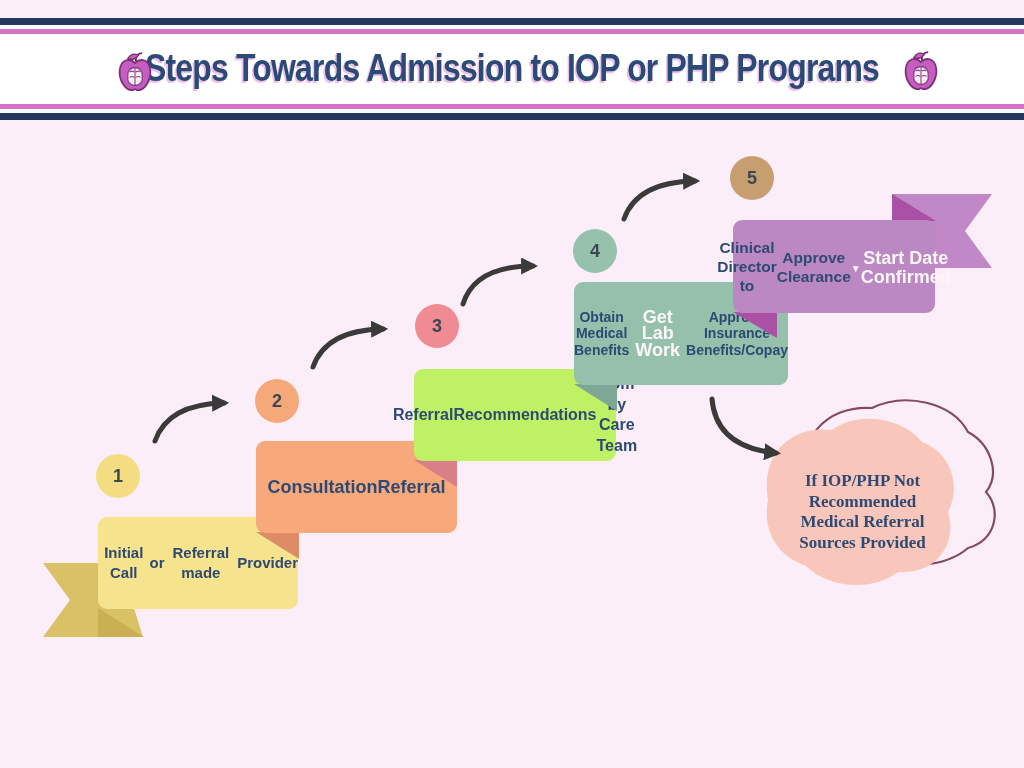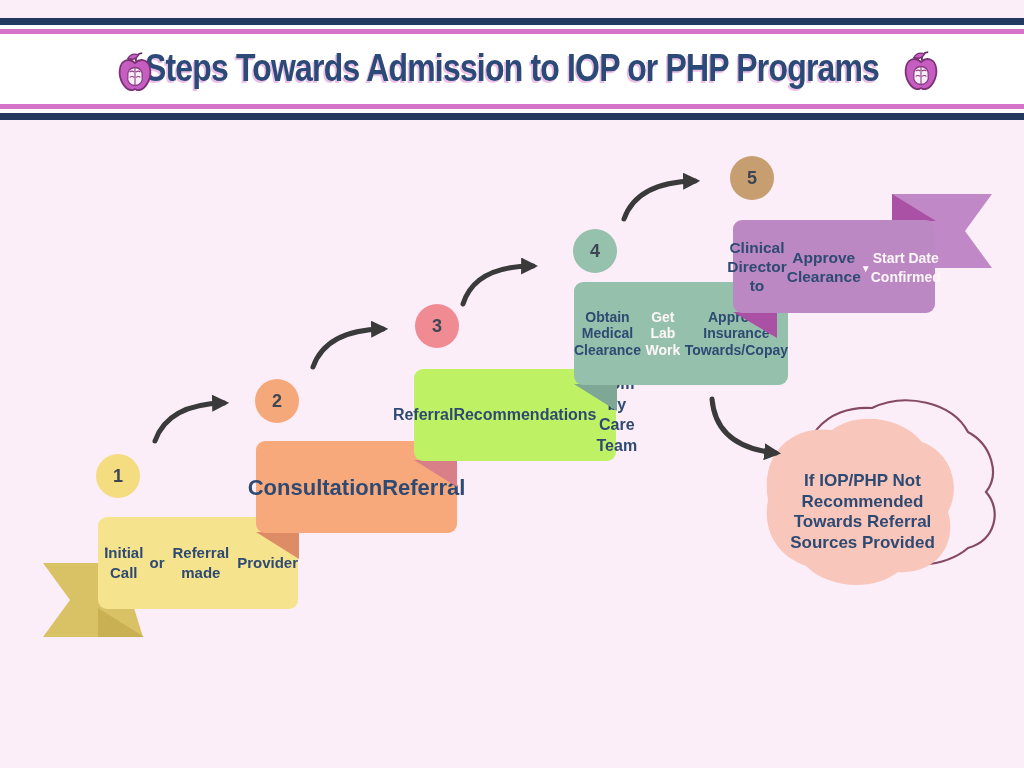--- a/index.html
+++ b/index.html
@@ -19,28 +19,28 @@
   .apple{position:absolute;width:36px;height:44px;}
   .apple.left{left:117px;top:32px;}
   .apple.right{left:903px;top:31px;}
 
   
   .box{position:absolute;border-radius:9px;display:flex;flex-direction:row;
        align-items:center;justify-content:center;text-align:center;
        color:#2e4a73;font-weight:700;}
   .box .ln{display:block;}
   .box1{left:98px;top:517px;width:200px;height:92px;background:#f6e38d;font-size:15px;line-height:20px;}
-  .box2{left:256px;top:441px;width:201px;height:92px;background:#f7a97c;font-size:22px;line-height:31px;}
+  .box2{left:256px;top:441px;width:201px;height:92px;background:#f7a97c;font-size:18px;line-height:31px;}
   .box3{left:414px;top:369px;width:202px;height:92px;background:#bef264;font-size:16px;line-height:20.5px;}
   .box4{left:574px;top:282px;width:214px;height:103px;background:#95c0ac;font-size:14px;line-height:16.5px;}
   .box5{left:733px;top:220px;width:202px;height:93px;background:#bc88c3;font-size:15.5px;line-height:19px;}
   .grp{margin:3px 0;}
   .white-line{color:#fdf6f8;}
-  .box4 .white-line{font-size:14px;}
-  .box5 .confirm{font-size:14px;margin-top:2px;}
+  .box4 .white-line{font-size:18px;}
+  .box5 .confirm{font-size:18px;margin-top:2px;}
   .box5 .tri{color:#fdf6f8;font-size:10px;line-height:11px;margin-top:3px;}
   .stray-dot{position:absolute;left:6px;top:18px;color:#2e4a73;font-size:16px;font-weight:700;}
 
   
   .fold{position:absolute;}
   .fold2{left:256px;top:532px;width:43px;height:27px;background:#de8c66;
          clip-path:polygon(0 0,100% 0,100% 100%);}
   .fold3{left:414px;top:460px;width:43px;height:27px;background:#d97f87;
          clip-path:polygon(0 0,100% 0,100% 100%);}
   .fold4{left:574px;top:384px;width:43px;height:27px;background:#7ea795;
@@ -65,21 +65,21 @@
   .c1{left:96px;top:454px;background:#f3dd80;}
   .c2{left:255px;top:379px;background:#f5a87a;}
   .c3{left:415px;top:304px;background:#f08b93;}
   .c4{left:573px;top:229px;background:#95c1ad;}
   .c5{left:730px;top:156px;background:#c79e70;}
 
   
   .blob-svg,.arrow-svg{position:absolute;left:0;top:0;width:1024px;height:768px;pointer-events:none;}
   .blob-text{position:absolute;left:760px;top:462px;width:205px;height:100px;
              display:flex;flex-direction:column;align-items:center;justify-content:center;
-             text-align:center;color:#2e4a73;font-size:17px;font-weight:700;line-height:20.5px;}
+             text-align:center;color:#2e4a73;font-size:17px;font-weight:700;line-height:20.5px;font-family:Liberation Serif, serif;}
 </style>
 </head>
 <body>
 
 <div id="stage">
 
   <div class="header">
     <div class="bar navy n-top"></div>
     <div class="bar pink p-top"></div>
     <div class="title">Steps Towards Admission to IOP or PHP Programs</div>
@@ -127,26 +127,26 @@
   <div class="box box3">
     <span class="ln">Referral</span>
     <span class="ln">Recommendations</span>
     <span class="ln">from by Care Team</span>
   </div>
 
   <div class="fold fold4"></div>
   <div class="box box4">
     <div class="grp">
       <span class="ln">Obtain Medical</span>
-      <span class="ln">Clearance</span>
+      <span class="ln">Benefits</span>
     </div>
     <div class="grp white-line">Get Lab Work</div>
     <div class="grp">
       <span class="ln">Approve Insurance</span>
-      <span class="ln">Towards/Copay</span>
+      <span class="ln">Benefits/Copay</span>
     </div>
   </div>
 
   <div class="ribbon5"></div>
   <div class="ribbon5-fold"></div>
   <div class="fold fold5"></div>
   <div class="box box5">
     <span class="ln">Clinical Director to</span>
     <span class="ln">Approve Clearance</span>
     <span class="ln tri">▼</span>
@@ -165,21 +165,21 @@
   <div class="circle c4">
       <span>4</span>
     </div>
   <div class="circle c5">
       <span>5</span>
     </div>
 
   <div class="blob-text">
     <span class="ln">If IOP/PHP Not</span>
     <span class="ln">Recommended</span>
-    <span class="ln">Towards Referral</span>
+    <span class="ln">Medical Referral</span>
     <span class="ln">Sources Provided</span>
   </div>
 
   <svg class="arrow-svg" viewBox="0 0 1024 768">
     <defs>
       <marker id="ah" viewBox="0 0 10 10" refX="7" refY="5" markerWidth="3.4" markerHeight="3.4" orient="auto-start-reverse">
         <path d="M0 0 L10 5 L0 10 Z" fill="#3a3a3a"></path>
       </marker>
     </defs>
     <path d="M155 441 Q168 404 224 403" fill="none" stroke="#3a3a3a" stroke-width="5" stroke-linecap="round" marker-end="url(#ah)"></path>

